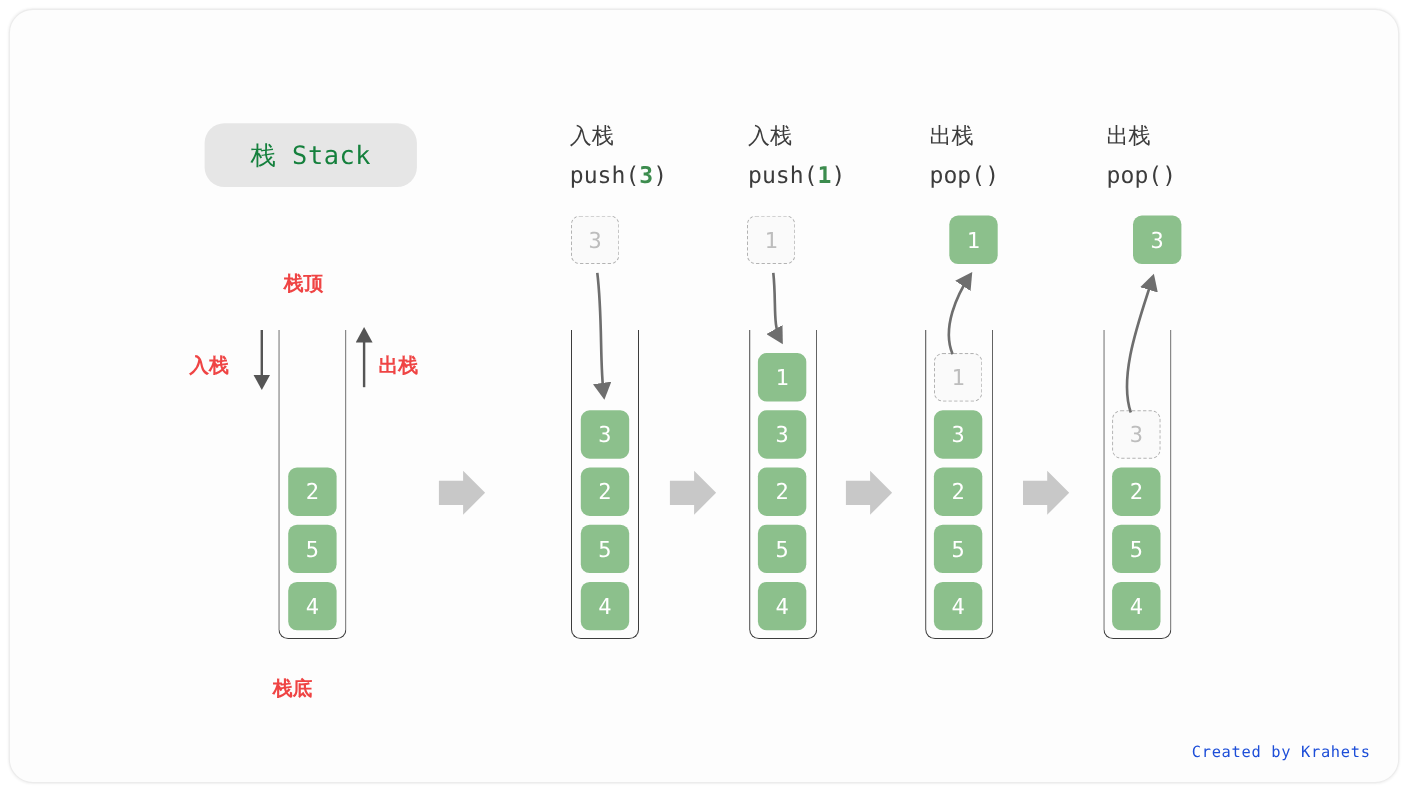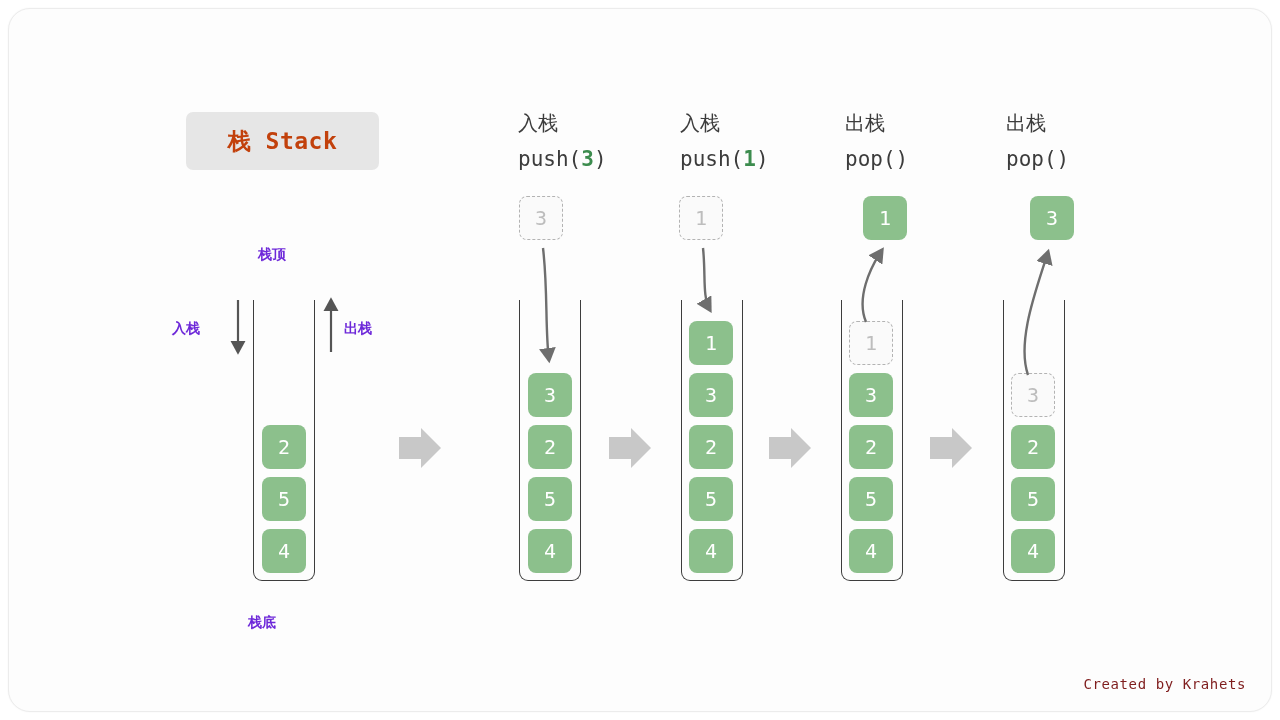--- a/index.html
+++ b/index.html
@@ -23,35 +23,35 @@
     border: 1px solid #ececec;
     border-radius: 22px;
     box-shadow: 0 0 2px rgba(0,0,0,0.05);
   }
   
   .title-chip {
     position: absolute;
     left: 186px; top: 112px;
     width: 193px; height: 58px;
     background: #e6e6e6;
-    border-radius: 7px;
+    border-radius: 18px;
     display: flex; align-items: center; justify-content: center;
     font-family: "DejaVu Sans Mono", "Liberation Mono", monospace;
     font-size: 23px;
+    font-weight: 400;
+    color: #15803d;
+    letter-spacing: 0.5px;
+  }
+  
+  .cjk-label {
+    position: absolute;
+    font-family: Liberation Serif, serif;
+    font-size: 18px;
     font-weight: 700;
-    color: #c2410c;
-    letter-spacing: 0.5px;
-  }
-  
-  .cjk-label {
-    position: absolute;
-    font-family: Liberation Serif, serif;
-    font-size: 14px;
-    font-weight: 700;
-    color: #6d28d9;
+    color: #ef4444;
     white-space: nowrap;
   }
   
   .col-head {
     position: absolute;
     font-family: "DejaVu Sans Mono", "Liberation Mono", monospace;
     font-size: 21px;
     color: #3c3c3c;
     line-height: 36px;
     white-space: nowrap;
@@ -87,21 +87,21 @@
   .cell.ghost {
     background: #fafafa;
     border: 1.6px dashed #b3b3b3;
     color: #bdbdbd;
   }
   .footer {
     position: absolute;
     right: 34px; bottom: 28px;
     font-family: "DejaVu Sans Mono", "Liberation Mono", monospace;
     font-size: 14px;
-    color: #7f1d1d;
+    color: #1d4ed8;
     letter-spacing: 0.6px;
   }
   svg.overlay {
     position: absolute;
     left: 0; top: 0;
     width: 1280px; height: 720px;
     pointer-events: none;
   }
 </style>
 </head>

